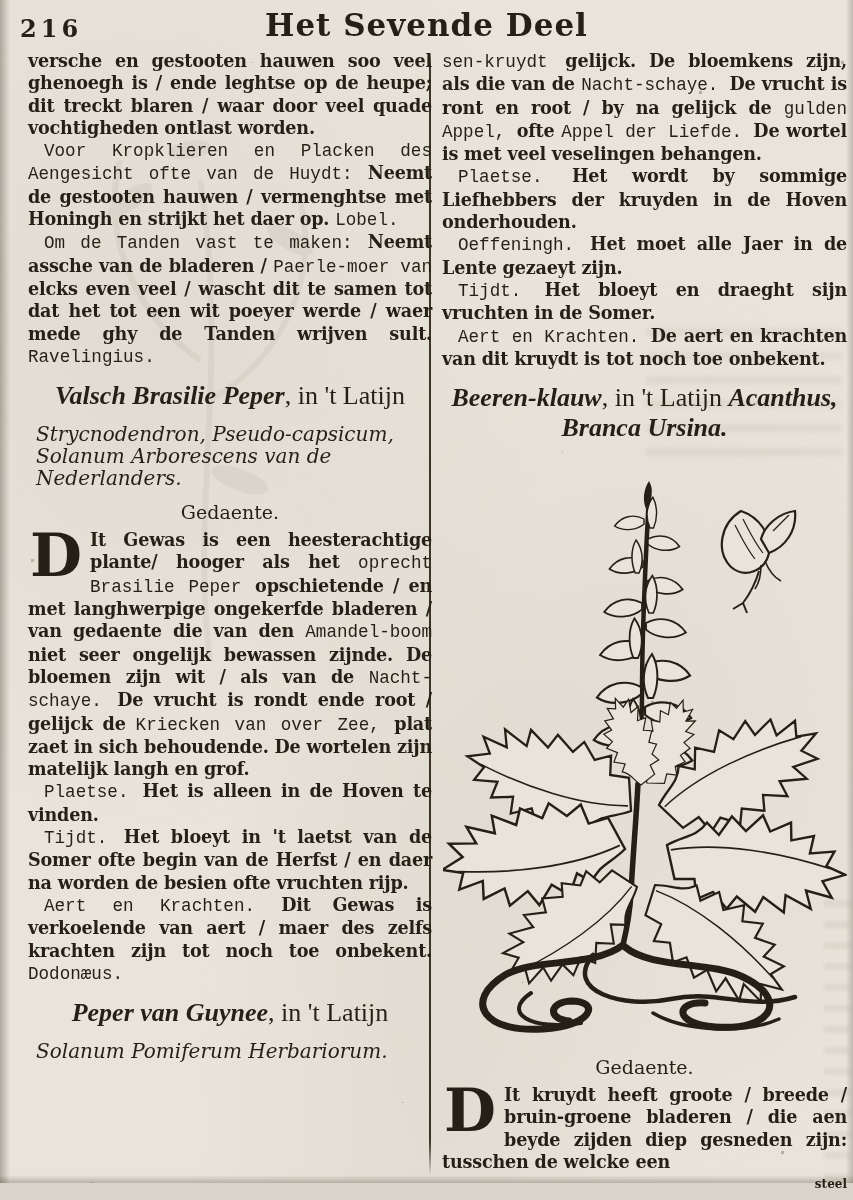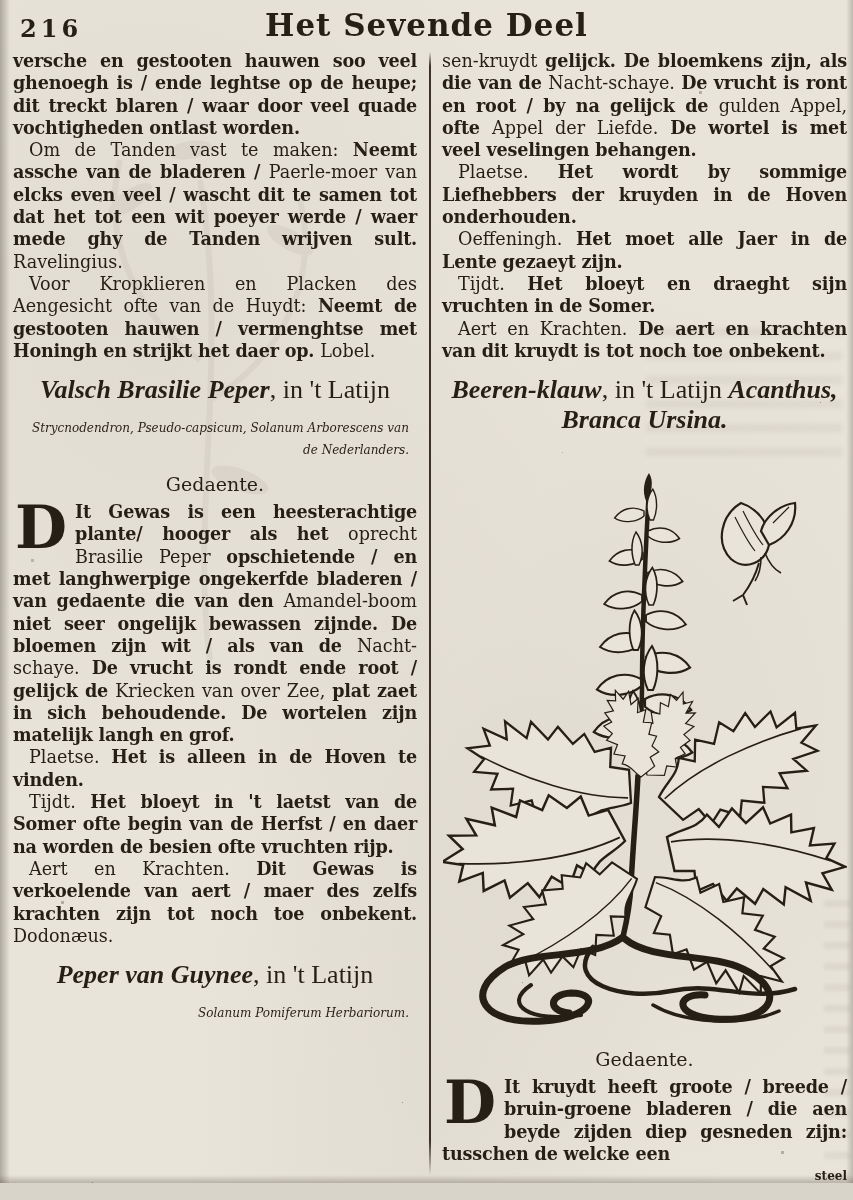--- a/index.html
+++ b/index.html
@@ -37,32 +37,32 @@
   .ghost-text-b{position:absolute;left:824px;top:900px;width:26px;height:290px;opacity:.5;
     background:repeating-linear-gradient(180deg,rgba(70,58,42,.12) 0 7px,transparent 7px 21px);
     filter:blur(1.5px);pointer-events:none;}
 
   .page-number{position:absolute;left:20px;top:14px;font-size:24px;font-weight:700;letter-spacing:4px;}
   .running-title{position:absolute;left:0;right:0;top:7px;text-align:center;font-size:31px;font-weight:700;letter-spacing:1px;}
 
   .columns{position:absolute;top:50px;left:12px;right:6px;bottom:0;}
   .divider{position:absolute;left:417px;top:2px;bottom:8px;width:2px;
     background:linear-gradient(180deg,transparent 0,var(--divider) 14px,var(--divider) 97%,transparent);}
-  .col-left{position:absolute;left:1px;top:0;width:404px;}
+  .col-left{position:absolute;left:16px;top:0;width:404px;}
   .col-right{position:absolute;left:430px;top:0;right:0;}
 
   .para{margin:0;text-align:justify;font-size:17.6px;line-height:22.3px;}
   .para.indent{text-indent:16px;}
   .run-bl{font-weight:700;letter-spacing:-0.2px;}
-  .run-rm{font-weight:400;}
+  .run-rm{font-weight:400;font-family:Liberation Mono, monospace;}
   .run-it{font-style:italic;font-weight:400;}
   .heading{text-align:center;font-size:26px;line-height:30px;margin:13px 0 3px;font-family:Liberation Serif, serif;}
   .heading .run-hit{font-style:italic;font-weight:700;}
   .heading .run-hrm{font-weight:400;}
-  .subheading{text-align:right;font-style:italic;font-size:12px;line-height:22px;margin:12px 8px;}
+  .subheading{text-align:left;font-style:italic;font-size:20px;line-height:22px;margin:12px 8px;}
   .sectionword{text-align:center;font-size:19px;line-height:22px;margin:3px 0 6px;}
   .dropcap-para .dropcap{float:left;font-size:60px;line-height:46px;font-weight:700;padding:3px 8px 0 2px;}
   .catchword{text-align:right;font-weight:700;font-size:12px;line-height:22px;margin:0;}
   figure.woodcut{margin:10px 0 0 0;text-align:center;}
   figure.woodcut svg{display:block;margin:0 auto;}
 </style>
 </head>
 <body>
 
 <div class="page">
@@ -85,22 +85,22 @@
   <div class="speckles"></div>
 
   <div class="page-number">216</div>
   <div class="running-title">Het Sevende Deel</div>
 
   <div class="columns">
     <div class="divider"></div>
 
     <div class="col-left">
         <p class="para"><span class="run-bl">versche en gestooten hauwen soo veel ghenoegh is / ende leghtse op de heupe; dit treckt blaren / waar door veel quade vochtigheden ontlast worden.</span></p>
+        <p class="para indent"><span class="run-rm">Voor Kropklieren en Placken des Aengesicht ofte van de Huydt: </span><span class="run-bl">Neemt de gestooten hauwen / vermenghtse met Honingh en strijkt het daer op. </span><span class="run-rm">Lobel.</span></p>
         <p class="para indent"><span class="run-rm">Om de Tanden vast te maken: </span><span class="run-bl">Neemt assche van de bladeren / </span><span class="run-rm">Paerle-moer van </span><span class="run-bl">elcks even veel / wascht dit te samen tot dat het tot een wit poeyer werde / waer mede ghy de Tanden wrijven sult. </span><span class="run-rm">Ravelingius.</span></p>
-        <p class="para indent"><span class="run-rm">Voor Kropklieren en Placken des Aengesicht ofte van de Huydt: </span><span class="run-bl">Neemt de gestooten hauwen / vermenghtse met Honingh en strijkt het daer op. </span><span class="run-rm">Lobel.</span></p>
         <div class="heading"><span class="run-hit">Valsch Brasilie Peper</span><span class="run-hrm">, in 't Latijn</span></div>
         <div class="subheading"><span class="run-it">Strycnodendron, Pseudo-capsicum, Solanum Arborescens van de Nederlanders.</span></div>
         <div class="sectionword">Gedaente.</div>
         <p class="para dropcap-para"><span class="dropcap">D</span><span class="run-bl">It Gewas is een heesterachtige plante/ hooger als het </span><span class="run-rm">oprecht Brasilie Peper </span><span class="run-bl">opschietende / en met langhwerpige ongekerfde bladeren / van gedaente die van den </span><span class="run-rm">Amandel-boom </span><span class="run-bl">niet seer ongelijk bewassen zijnde. De bloemen zijn wit / als van de </span><span class="run-rm">Nacht-schaye. </span><span class="run-bl">De vrucht is rondt ende root / gelijck de </span><span class="run-rm">Kriecken van over Zee, </span><span class="run-bl">plat zaet in sich behoudende. De wortelen zijn matelijk langh en grof.</span></p>
         <p class="para indent"><span class="run-rm">Plaetse. </span><span class="run-bl">Het is alleen in de Hoven te vinden.</span></p>
         <p class="para indent"><span class="run-rm">Tijdt. </span><span class="run-bl">Het bloeyt in 't laetst van de Somer ofte begin van de Herfst / en daer na worden de besien ofte vruchten rijp.</span></p>
         <p class="para indent"><span class="run-rm">Aert en Krachten. </span><span class="run-bl">Dit Gewas is verkoelende van aert / maer des zelfs krachten zijn tot noch toe onbekent. </span><span class="run-rm">Dodonæus.</span></p>
         <div class="heading"><span class="run-hit">Peper van Guynee</span><span class="run-hrm">, in 't Latijn</span></div>
         <div class="subheading"><span class="run-it">Solanum Pomiferum Herbariorum.</span></div>
       </div>

